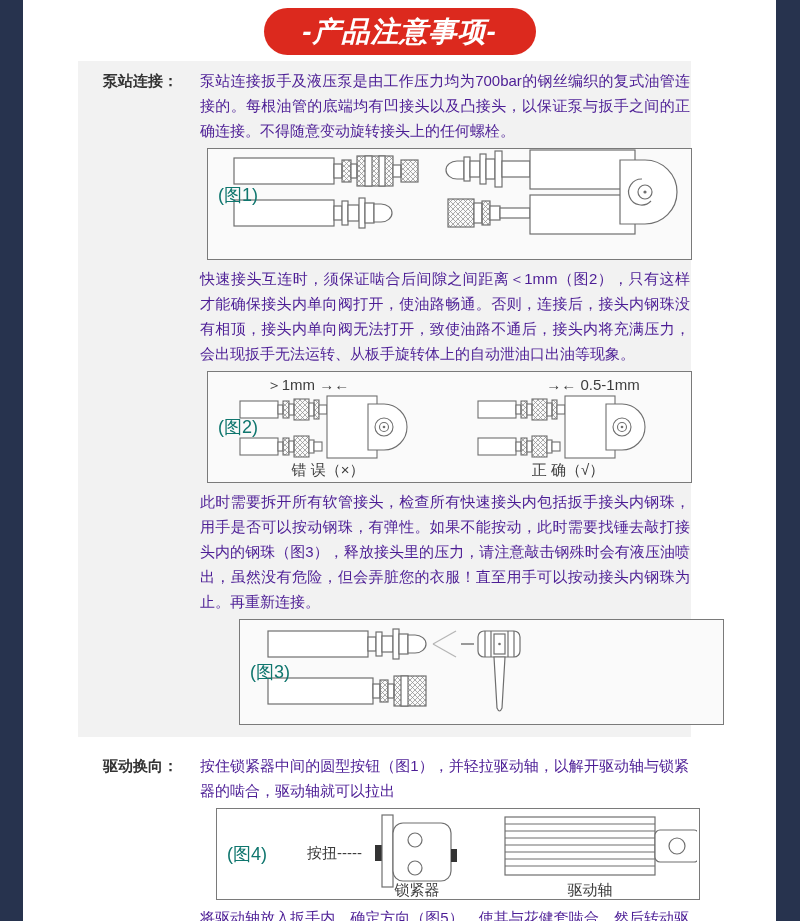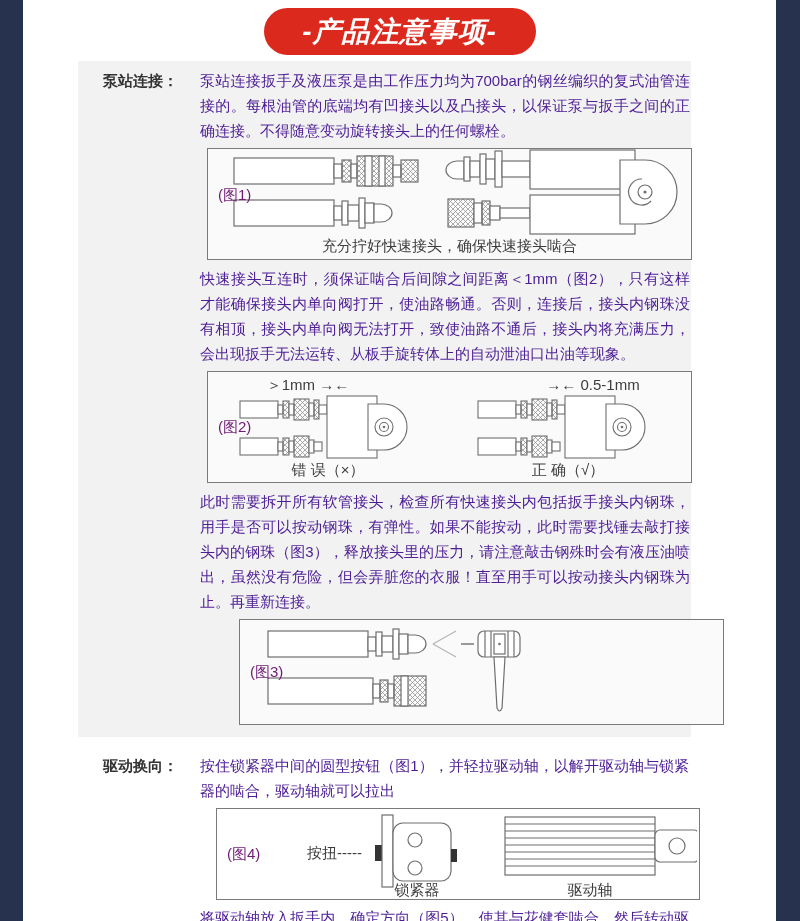--- a/index.html
+++ b/index.html
@@ -52,21 +52,21 @@
   .figure-box {
     position:relative;
     margin:0 0 6px 7px;
     width:483px;
     box-sizing:content-box;
     border:1.5px solid #7a7a7a;
     background:#fafafa;
   }
   .fig-label {
     position:absolute; left:10px; top:50%; transform:translateY(-50%);
-    font-size:15px; color:#701a75; z-index:2;
+    font-size:18px; color:#0f766e; z-index:2;
   }
   .fig-label.up { top:42%; }
   .fig-caption {
     position:absolute; left:0; right:0; bottom:3px;
     text-align:center; font-size:15px; color:#3d3d3d;
   }
   .figure-box svg { display:block; }
   svg text { font-family:"Liberation Sans", sans-serif; fill:#3d3d3d; }
   
   .section2 {
@@ -164,21 +164,20 @@
             </g>
             <g stroke="#6f6f6f" stroke-width="1.2">
               <rect x="240" y="50" width="26" height="28" fill="url(#xh)"></rect>
               <rect x="266" y="54" width="8" height="20" fill="#ffffff"></rect>
               <rect x="274" y="52" width="8" height="24" fill="url(#xh)"></rect>
               <rect x="282" y="57" width="10" height="14" fill="#ffffff"></rect>
               <rect x="292" y="59" width="30" height="10" fill="#ffffff"></rect>
             </g>
             <use href="#g-wrench" x="322" y="1"></use>
           </svg>
-          <div class="fig-caption">充分拧好快速接头，确保快速接头啮合</div>
         </div>
 
         <p>快速接头互连时，须保证啮合后间隙之间距离＜1mm（图2），只有这样才能确保接头内单向阀打开，使油路畅通。否则，连接后，接头内钢珠没有相顶，接头内单向阀无法打开，致使油路不通后，接头内将充满压力，会出现扳手无法运转、从板手旋转体上的自动泄油口出油等现象。</p>
 
         <div class="figure-box" style="height:110px;">
           <span class="fig-label">(图2)</span>
           <svg viewBox="0 0 483 110" width="483" height="110">
             <text x="100" y="18" font-size="15" text-anchor="middle">＞1mm →←</text>
             <text x="385" y="18" font-size="15" text-anchor="middle">→← 0.5-1mm</text>
             <use href="#g-f2half" x="32" y="28"></use>

